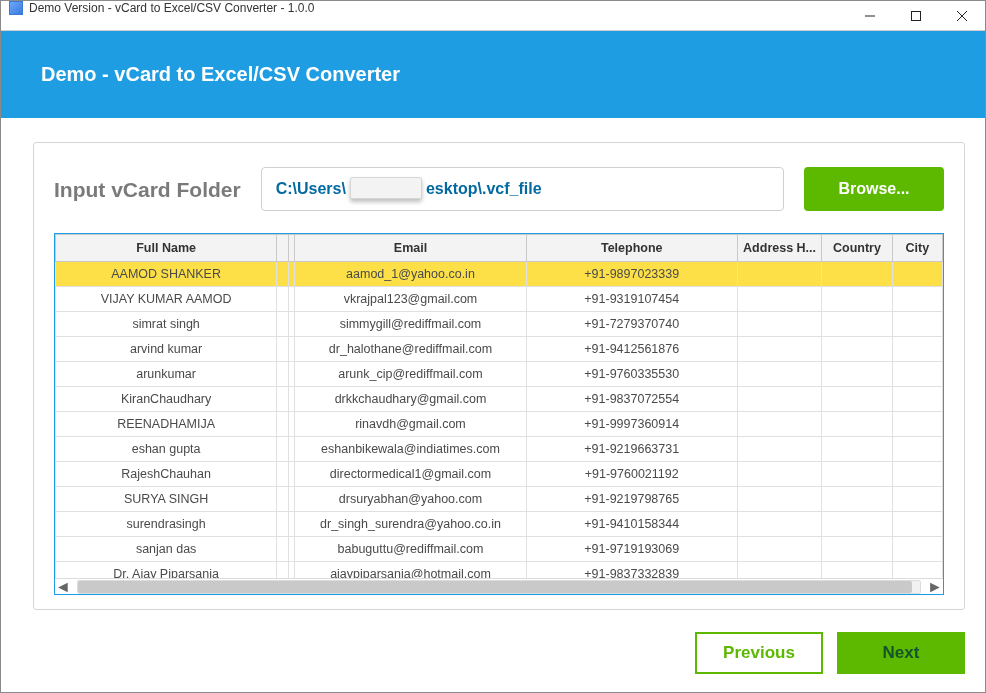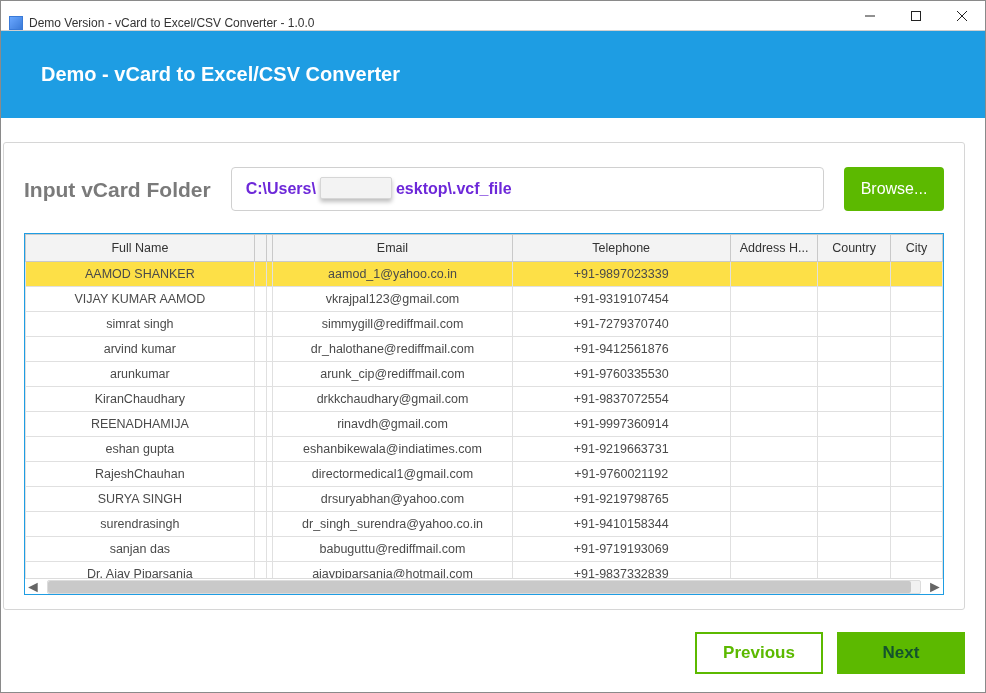--- a/index.html
+++ b/index.html
@@ -1,40 +1,40 @@
 <!DOCTYPE html>
 <html><head>
 <meta charset="utf-8">
 <style>
   * { box-sizing: border-box; }
   html, body { margin: 0; padding: 0; font-family: "Segoe UI", Tahoma, sans-serif; background: #fff; }
   .window { width: 986px; height: 693px; border: 1px solid #8a8a8a; display: flex; flex-direction: column; background: #fff; }
-  .titlebar { height: 30px; display: flex; align-items: flex-end; padding: 0 0 0 8px; font-size: 12px; color: #333; border-bottom: 1px solid #d0d0d0; }
+  .titlebar { height: 30px; display: flex; align-items: flex-start; padding: 0 0 0 8px; font-size: 12px; color: #333; border-bottom: 1px solid #d0d0d0; }
   .titlebar .app-icon { width: 14px; height: 14px; background: linear-gradient(135deg,#6aa7ff,#3a7ad8); margin-right: 6px; border:1px solid #3a7ad8; }
   .titlebar .title-text { flex: 1; }
   .titlebar .win-controls { display: flex; height: 100%; }
   .titlebar .win-btn { width: 46px; height: 100%; display: flex; align-items: center; justify-content: center; cursor: pointer; }
   .titlebar svg { width: 10px; height: 10px; stroke: #222; stroke-width: 1; fill: none; }
 
   .banner { background: #1e9de3; color: #fff; padding: 20px 28px; }
   .banner h1 { margin: 12px; font-size: 20px; font-weight: 700; }
 
-  .content { flex: 1; padding: 24px 20px 6px 2px; display: flex; flex-direction: column; overflow: hidden; }
+  .content { flex: 1; padding: 24px 20px 6px 32px; display: flex; flex-direction: column; overflow: hidden; }
   .panel { border: 1px solid #d6d6d6; border-radius: 3px; padding: 24px 20px 14px 20px; background: #fff; flex: 1; display: flex; flex-direction: column; overflow: hidden; }
 
   .input-row { display: flex; align-items: center; gap: 20px; margin-bottom: 22px; }
   .input-label { color: #7a7a7a; font-size: 21px; font-weight: 600; line-height: 1; }
-  .path-box { flex: 1; height: 44px; border: 1px solid #d0d0d0; border-radius: 4px; display: flex; align-items: center; padding: 0 14px; font-size: 16px; font-weight: 600; color: #6d28d9; position: relative; }
+  .path-box { flex: 1; height: 44px; border: 1px solid #d0d0d0; border-radius: 4px; display: flex; align-items: center; padding: 0 14px; font-size: 16px; font-weight: 600; color: #0369a1; position: relative; }
   .path-mask { display:inline-block; width:72px; height:22px; background:#f3f3f3; border:1px solid #d6d6d6; border-radius:2px; margin:0 4px; box-shadow: 0 3px 4px rgba(0,0,0,.25); vertical-align: middle; position: relative; top:-1px; }
-  .browse-btn { width: 100px; height: 44px; background: #5cb900; color: #fff; border: none; border-radius: 4px; font-size: 16px; font-weight: 400; cursor: pointer; }
+  .browse-btn { width: 140px; height: 44px; background: #5cb900; color: #fff; border: none; border-radius: 4px; font-size: 16px; font-weight: 700; cursor: pointer; }
 
   .table-wrap { flex: 1; border: 1px solid #1e9de3; overflow: hidden; display: flex; flex-direction: column; position: relative; }
   .table-scroll { flex: 1; overflow: auto; }
   table { width: 100%; border-collapse: collapse; font-size: 12.5px; table-layout: fixed; }
-  thead th { position: sticky; top: 0; background: #f3f3f3; border: 1px solid #c9c9c9; font-weight: 400; color: #333; padding: 6px 4px; text-align: center; white-space: nowrap; overflow: hidden; text-overflow: ellipsis; }
+  thead th { position: sticky; top: 0; background: #f3f3f3; border: 1px solid #c9c9c9; font-weight: 700; color: #333; padding: 6px 4px; text-align: center; white-space: nowrap; overflow: hidden; text-overflow: ellipsis; }
   tbody td { border: 1px solid #e0e0e0; padding: 5px 4px; text-align: center; color: #4a4a4a; white-space: nowrap; overflow: hidden; text-overflow: ellipsis; }
   tbody tr.selected td { background: #fde047; }
   col.c-name { width: 220px; }
   col.c-sp1 { width: 12px; }
   col.c-sp2 { width: 6px; }
   col.c-email { width: 230px; }
   col.c-tel { width: 210px; }
   col.c-addr { width: 84px; }
   col.c-country { width: 70px; }
   col.c-city { width: 50px; }

